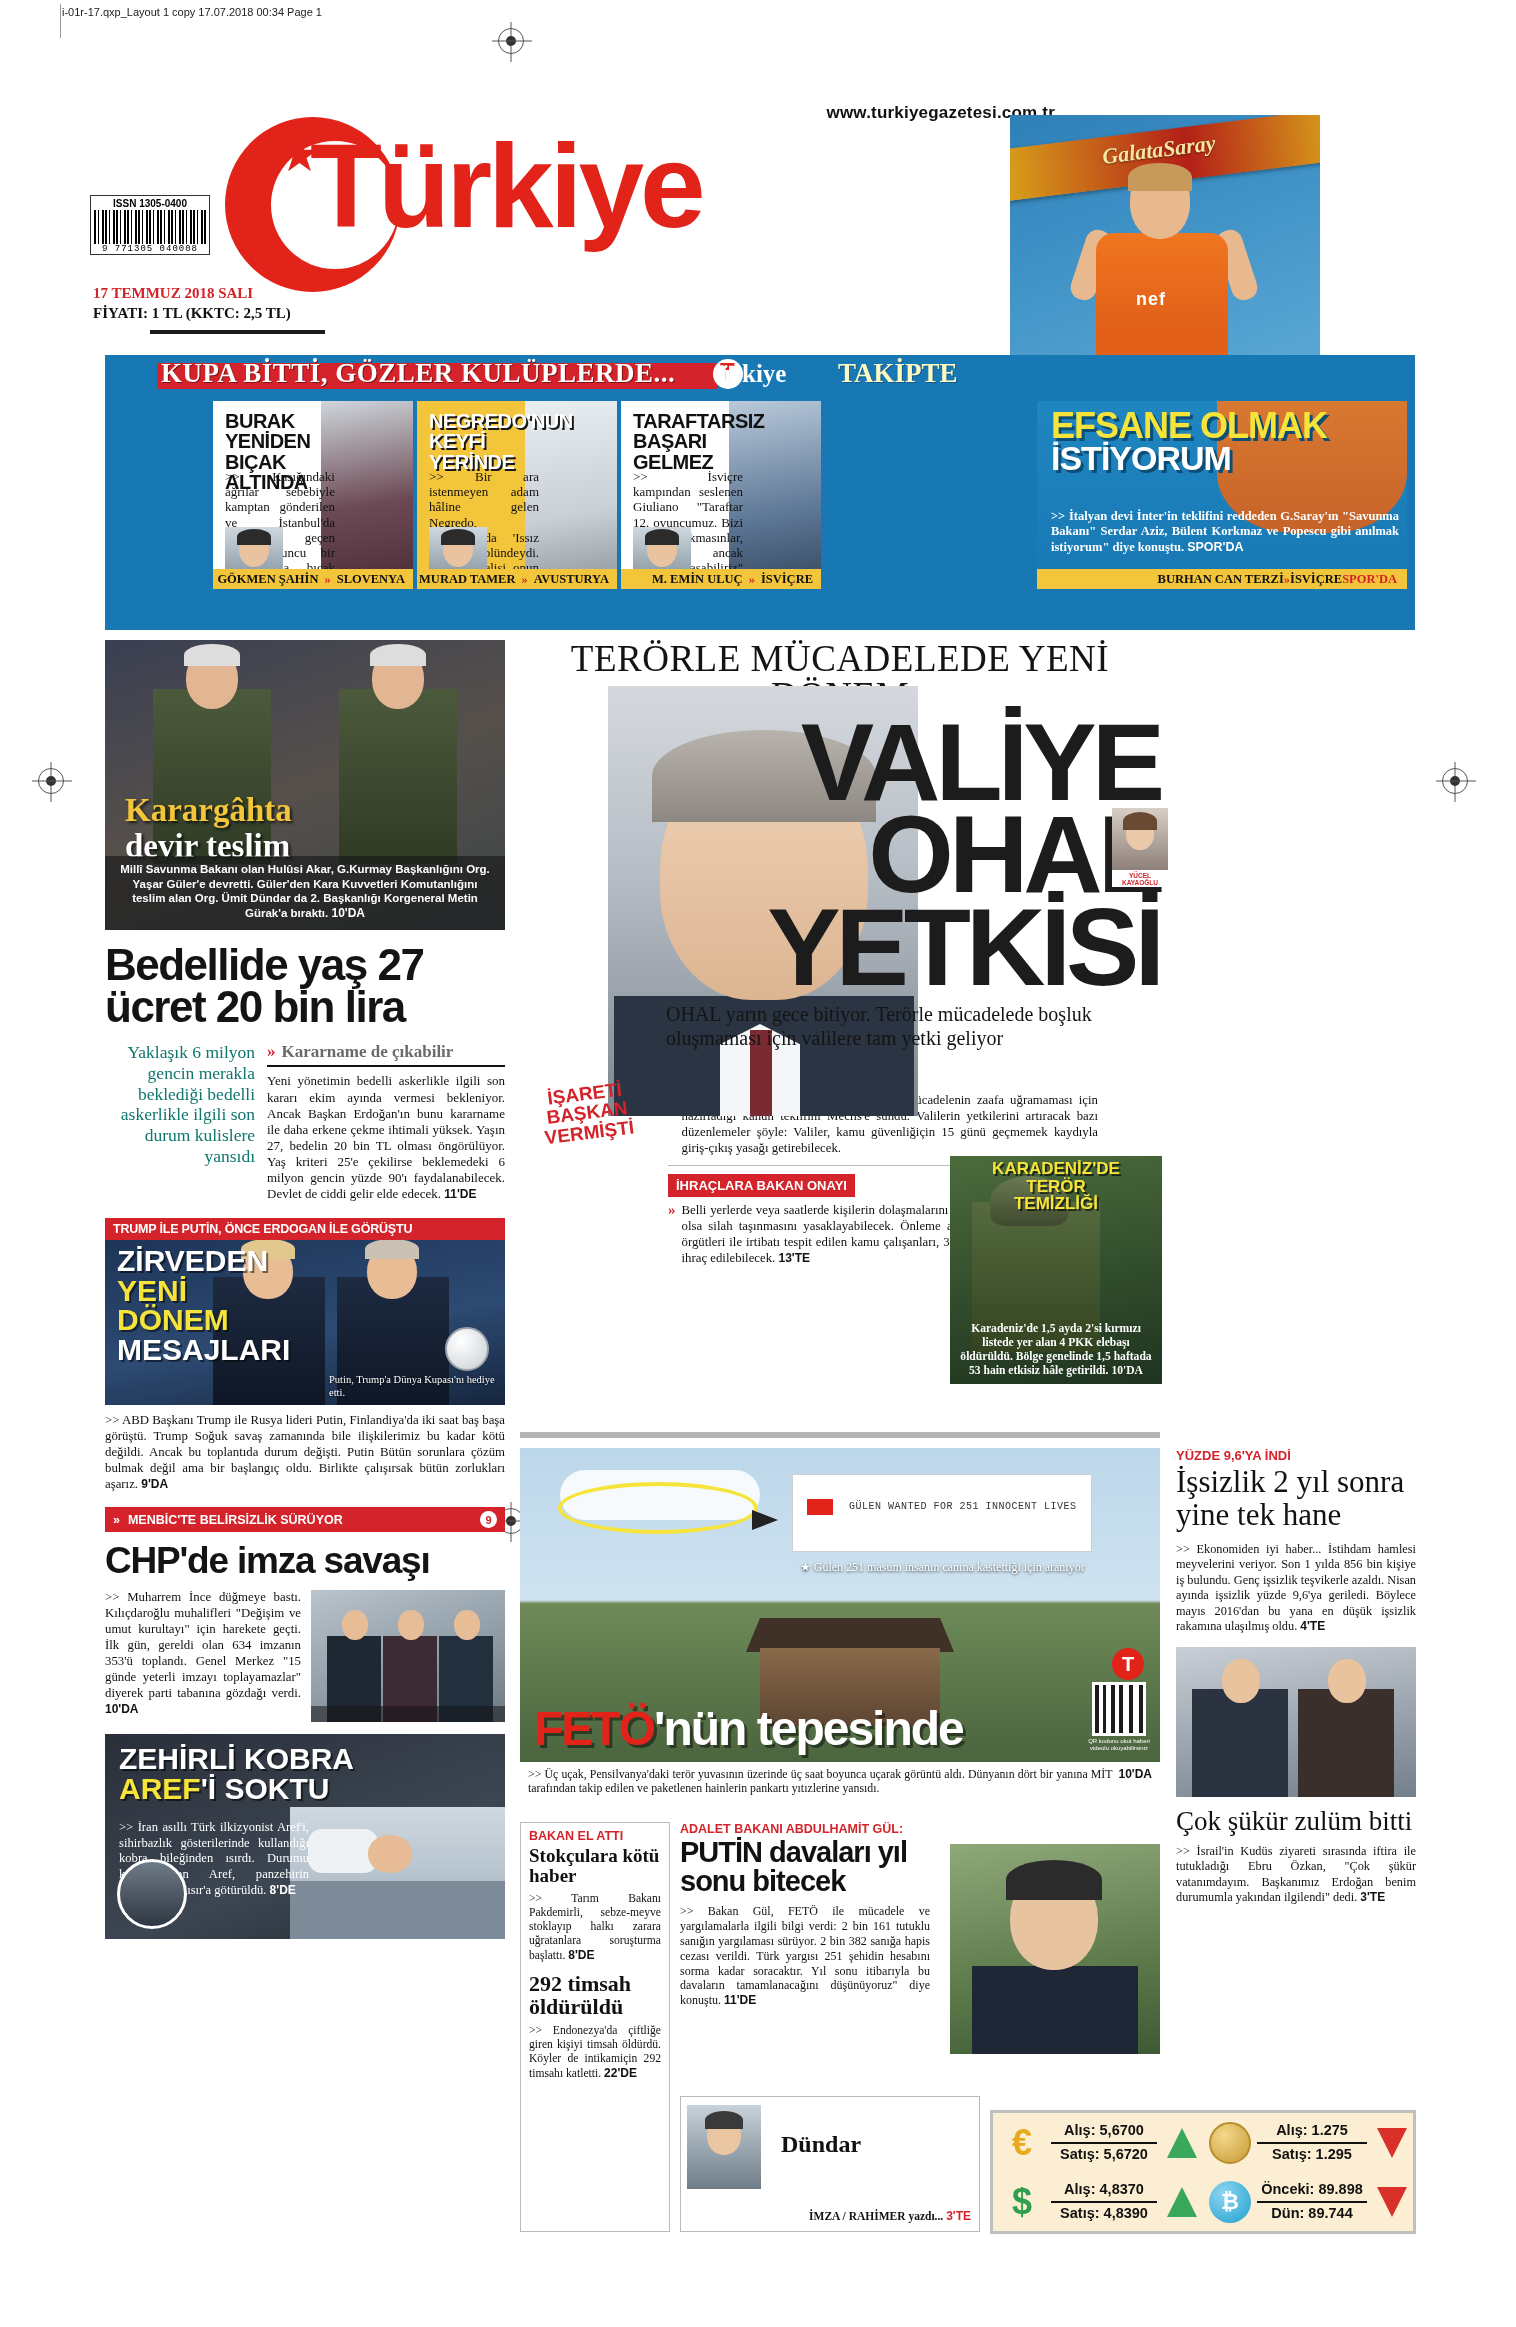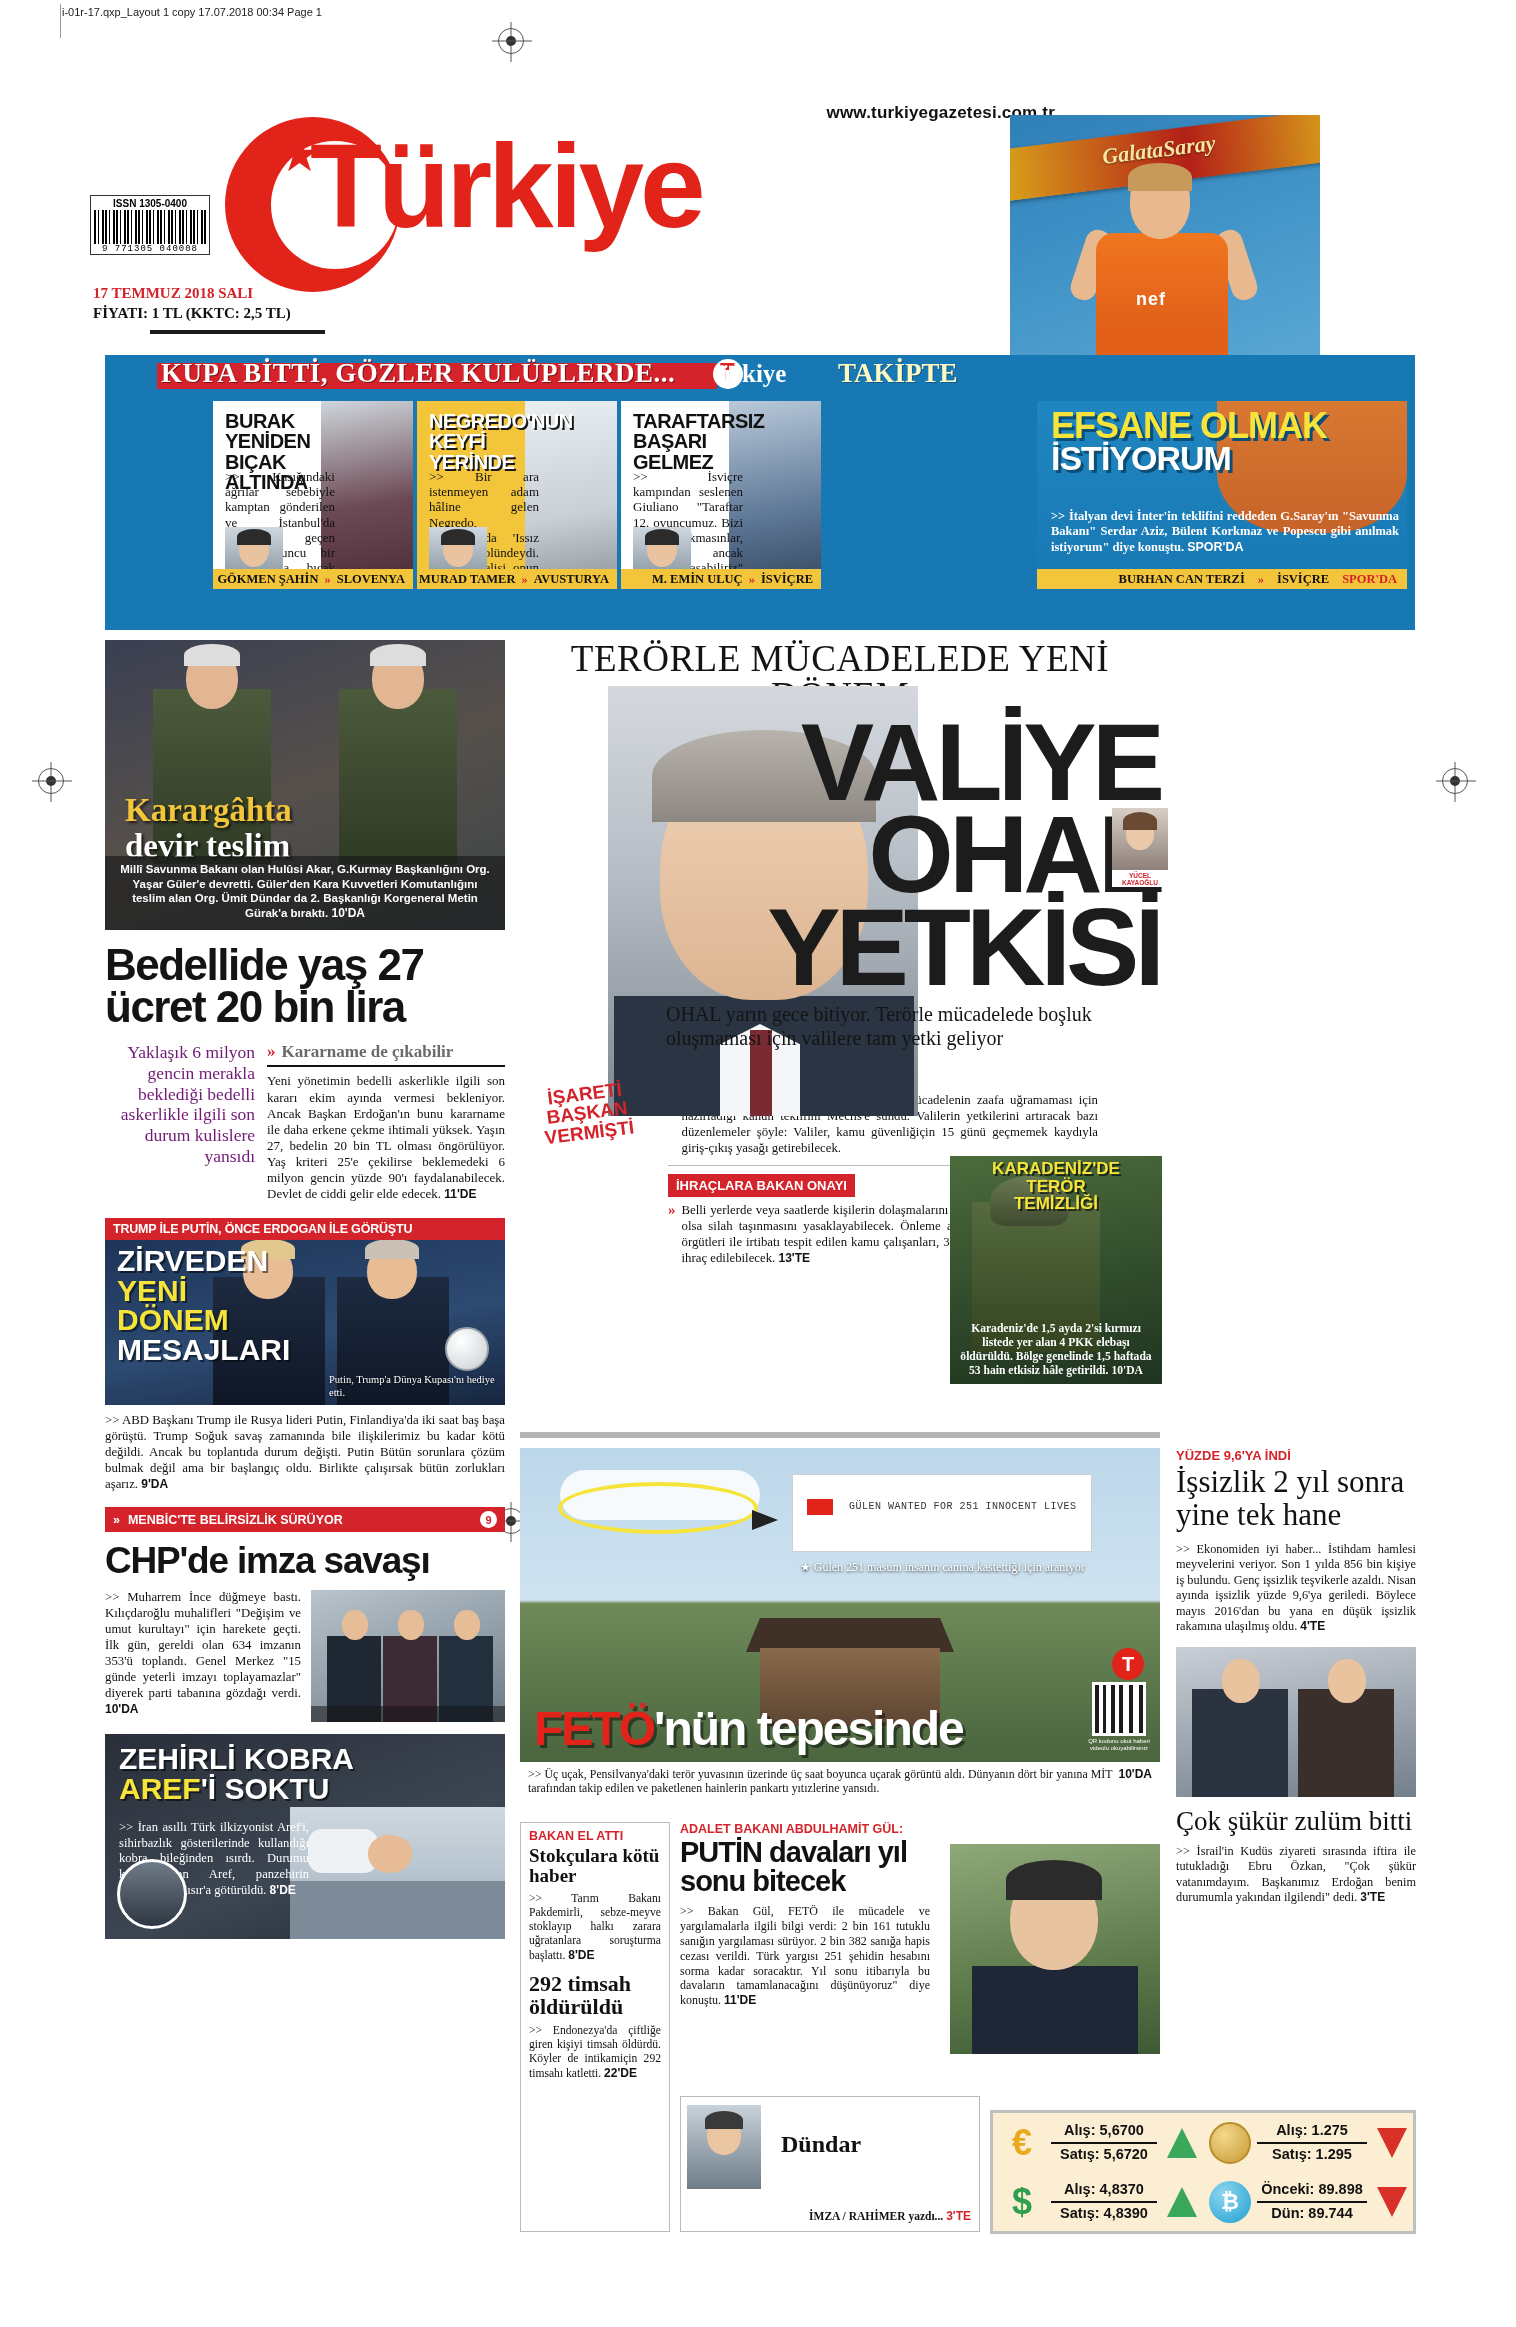--- a/index.html
+++ b/index.html
@@ -190,21 +190,21 @@
   .promo h2 .wht{ color:#fff; font-size:34px; display:block; }
   .promo p{
     position:absolute; left:14px; top:108px; width:348px;
     font-family:"Liberation Serif", serif; font-weight:700; font-size:12.5px; color:#fff;
     line-height:1.22; text-align:justify;
   }
   .promo p .sporda{ font-family:"Liberation Sans",sans-serif; font-weight:700; }
 
   .promo-foot{
     position:absolute; left:932px; top:214px; width:370px; height:20px; background:#f3c53a;
-    display:flex; align-items:center; justify-content:flex-end; gap:13px; padding-right:10px;
+    display:flex; align-items:center; justify-content:flex-end; gap:0; padding-right:10px;
     font-family:"Liberation Serif",serif; font-weight:700; font-size:12.5px; color:#111;
   }
 
   
   .leftcol { position:absolute; left:105px; top:640px; width:400px; }
 
   .karargah { position:relative; width:400px; height:290px; overflow:hidden;
     background:linear-gradient(160deg,#3a3f52,#56504b 50%,#3c4448); }
   .karargah .gen1, .karargah .gen2{
     position:absolute; bottom:66px; width:118px; height:175px;
@@ -232,21 +232,21 @@
   .karargah .cap b{ font-size:12px; }
 
   .bedelli-h {
     margin-top:14px;
     font-family:"Liberation Sans", sans-serif; font-weight:700; font-size:44px;
     line-height:.96; letter-spacing:-1.5px; color:#141414;
   }
   .bedelli-wrap{ display:flex; margin-top:14px; gap:12px; }
   .bedelli-lead{
     width:150px; text-align:right;
-    font-family:"Liberation Serif", serif; font-size:17.5px; line-height:1.18; color:#701a75;
+    font-family:"Liberation Serif", serif; font-size:17.5px; line-height:1.18; color:#0f766e;
   }
   .bedelli-body{ flex:1; }
   .kicker-line{
     display:flex; align-items:baseline; gap:6px; border-bottom:2px solid #111; padding-bottom:3px;
   }
   .kicker-line .chev{ color:#d4232a; font-weight:700; font-size:17px; }
   .kicker-line .kt{
     font-family:"Liberation Serif", serif; font-weight:700; font-size:17px; color:#6a6a6a;
   }
   .bedelli-body p{

